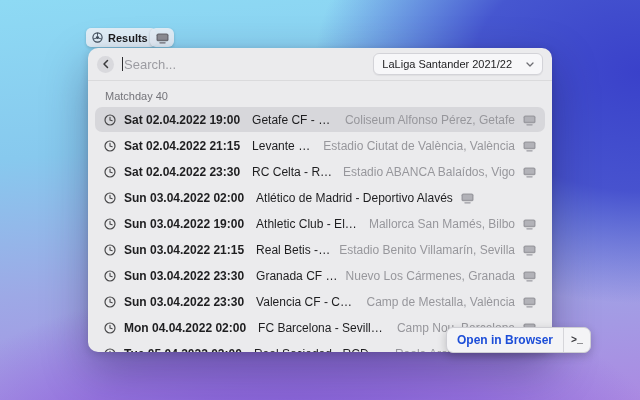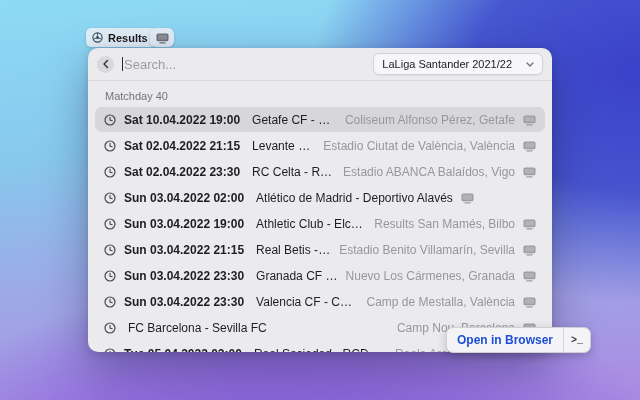--- a/index.html
+++ b/index.html
@@ -98,21 +98,21 @@
   <div class="hdivider"></div>
   <div class="section-title">Matchday 40</div>
   <div class="list">
       <div class="row selected">
     <span class="icon">
       <svg width="12" height="12" viewBox="0 0 12 12">
             <circle cx="6" cy="6" r="5" fill="none" stroke="#48484a" stroke-width="1.2"></circle>
             <path d="M6 3.2 L6 6 L8.2 6.8" stroke="#48484a" stroke-width="1.1" fill="none" stroke-linecap="round"></path>
           </svg>
     </span>
-    <span class="date">Sat 10.04.2022 19:00</span>
+    <span class="date">Sat 02.04.2022 19:00</span>
     <span class="teams">Getafe CF - RCD Mallorca</span>
     <span class="venue">Coliseum Alfonso Pérez, Getafe</span>
     <span class="icon">
       <svg width="13" height="12" viewBox="0 0 14 13">
             <rect x="0.5" y="1.5" width="13" height="8.5" rx="2" fill="#9b9ba1"></rect>
             <rect x="2" y="3" width="10" height="5.5" rx="1" fill="#b2b2b8"></rect>
             <rect x="3.5" y="11" width="7" height="1.4" rx="0.7" fill="#9b9ba1"></rect>
           </svg>
     </span>
   </div>
@@ -171,21 +171,21 @@
   </div>
       <div class="row">
     <span class="icon">
       <svg width="12" height="12" viewBox="0 0 12 12">
             <circle cx="6" cy="6" r="5" fill="none" stroke="#48484a" stroke-width="1.2"></circle>
             <path d="M6 3.2 L6 6 L8.2 6.8" stroke="#48484a" stroke-width="1.1" fill="none" stroke-linecap="round"></path>
           </svg>
     </span>
     <span class="date">Sun 03.04.2022 19:00</span>
     <span class="teams">Athletic Club - Elche CF</span>
-    <span class="venue">Results San Mamés, Bilbo</span>
+    <span class="venue">Mallorca San Mamés, Bilbo</span>
     <span class="icon">
       <svg width="13" height="12" viewBox="0 0 14 13">
             <rect x="0.5" y="1.5" width="13" height="8.5" rx="2" fill="#9b9ba1"></rect>
             <rect x="2" y="3" width="10" height="5.5" rx="1" fill="#b2b2b8"></rect>
             <rect x="3.5" y="11" width="7" height="1.4" rx="0.7" fill="#9b9ba1"></rect>
           </svg>
     </span>
   </div>
       <div class="row">
     <span class="icon">
@@ -241,20 +241,21 @@
           </svg>
     </span>
   </div>
       <div class="row">
     <span class="icon">
       <svg width="12" height="12" viewBox="0 0 12 12">
             <circle cx="6" cy="6" r="5" fill="none" stroke="#48484a" stroke-width="1.2"></circle>
             <path d="M6 3.2 L6 6 L8.2 6.8" stroke="#48484a" stroke-width="1.1" fill="none" stroke-linecap="round"></path>
           </svg>
     </span>
+    <span class="date">Mon 04.04.2022 02:00</span>
     <span class="teams">FC Barcelona - Sevilla FC</span>
     <span class="venue">Camp Nou, Barcelona</span>
     <span class="icon">
       <svg width="13" height="12" viewBox="0 0 14 13">
             <rect x="0.5" y="1.5" width="13" height="8.5" rx="2" fill="#9b9ba1"></rect>
             <rect x="2" y="3" width="10" height="5.5" rx="1" fill="#b2b2b8"></rect>
             <rect x="3.5" y="11" width="7" height="1.4" rx="0.7" fill="#9b9ba1"></rect>
           </svg>
     </span>
   </div>

